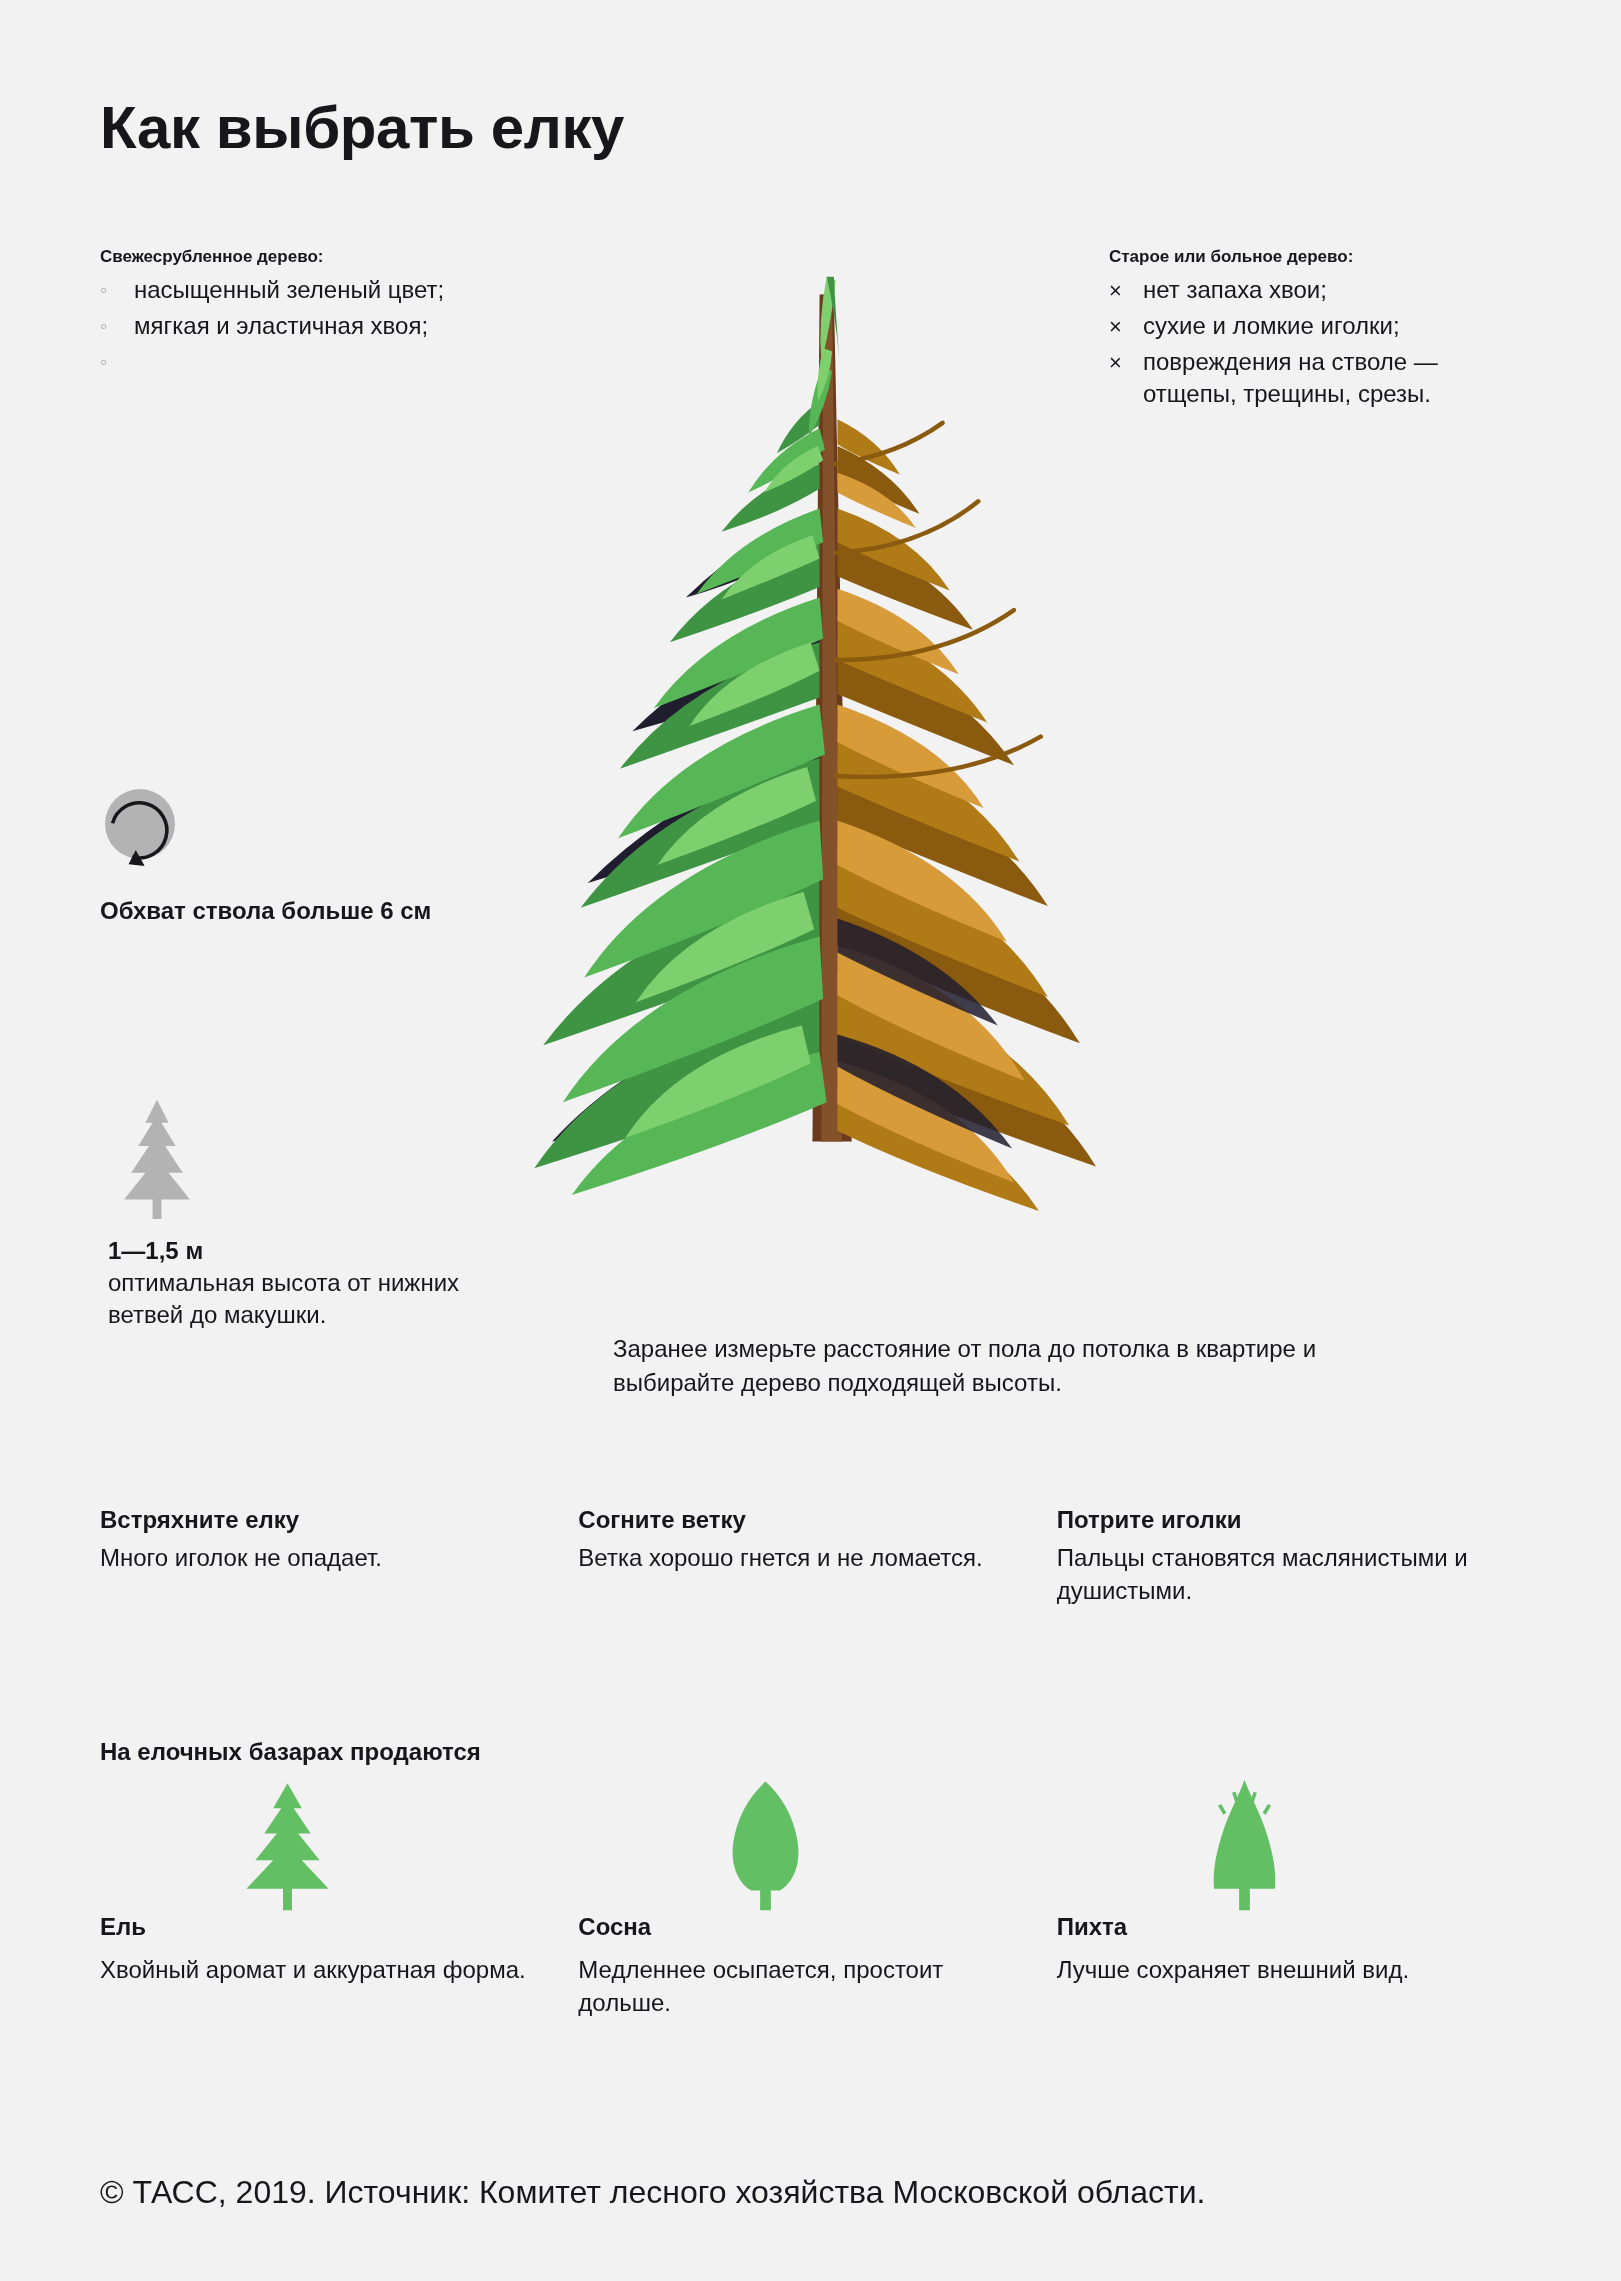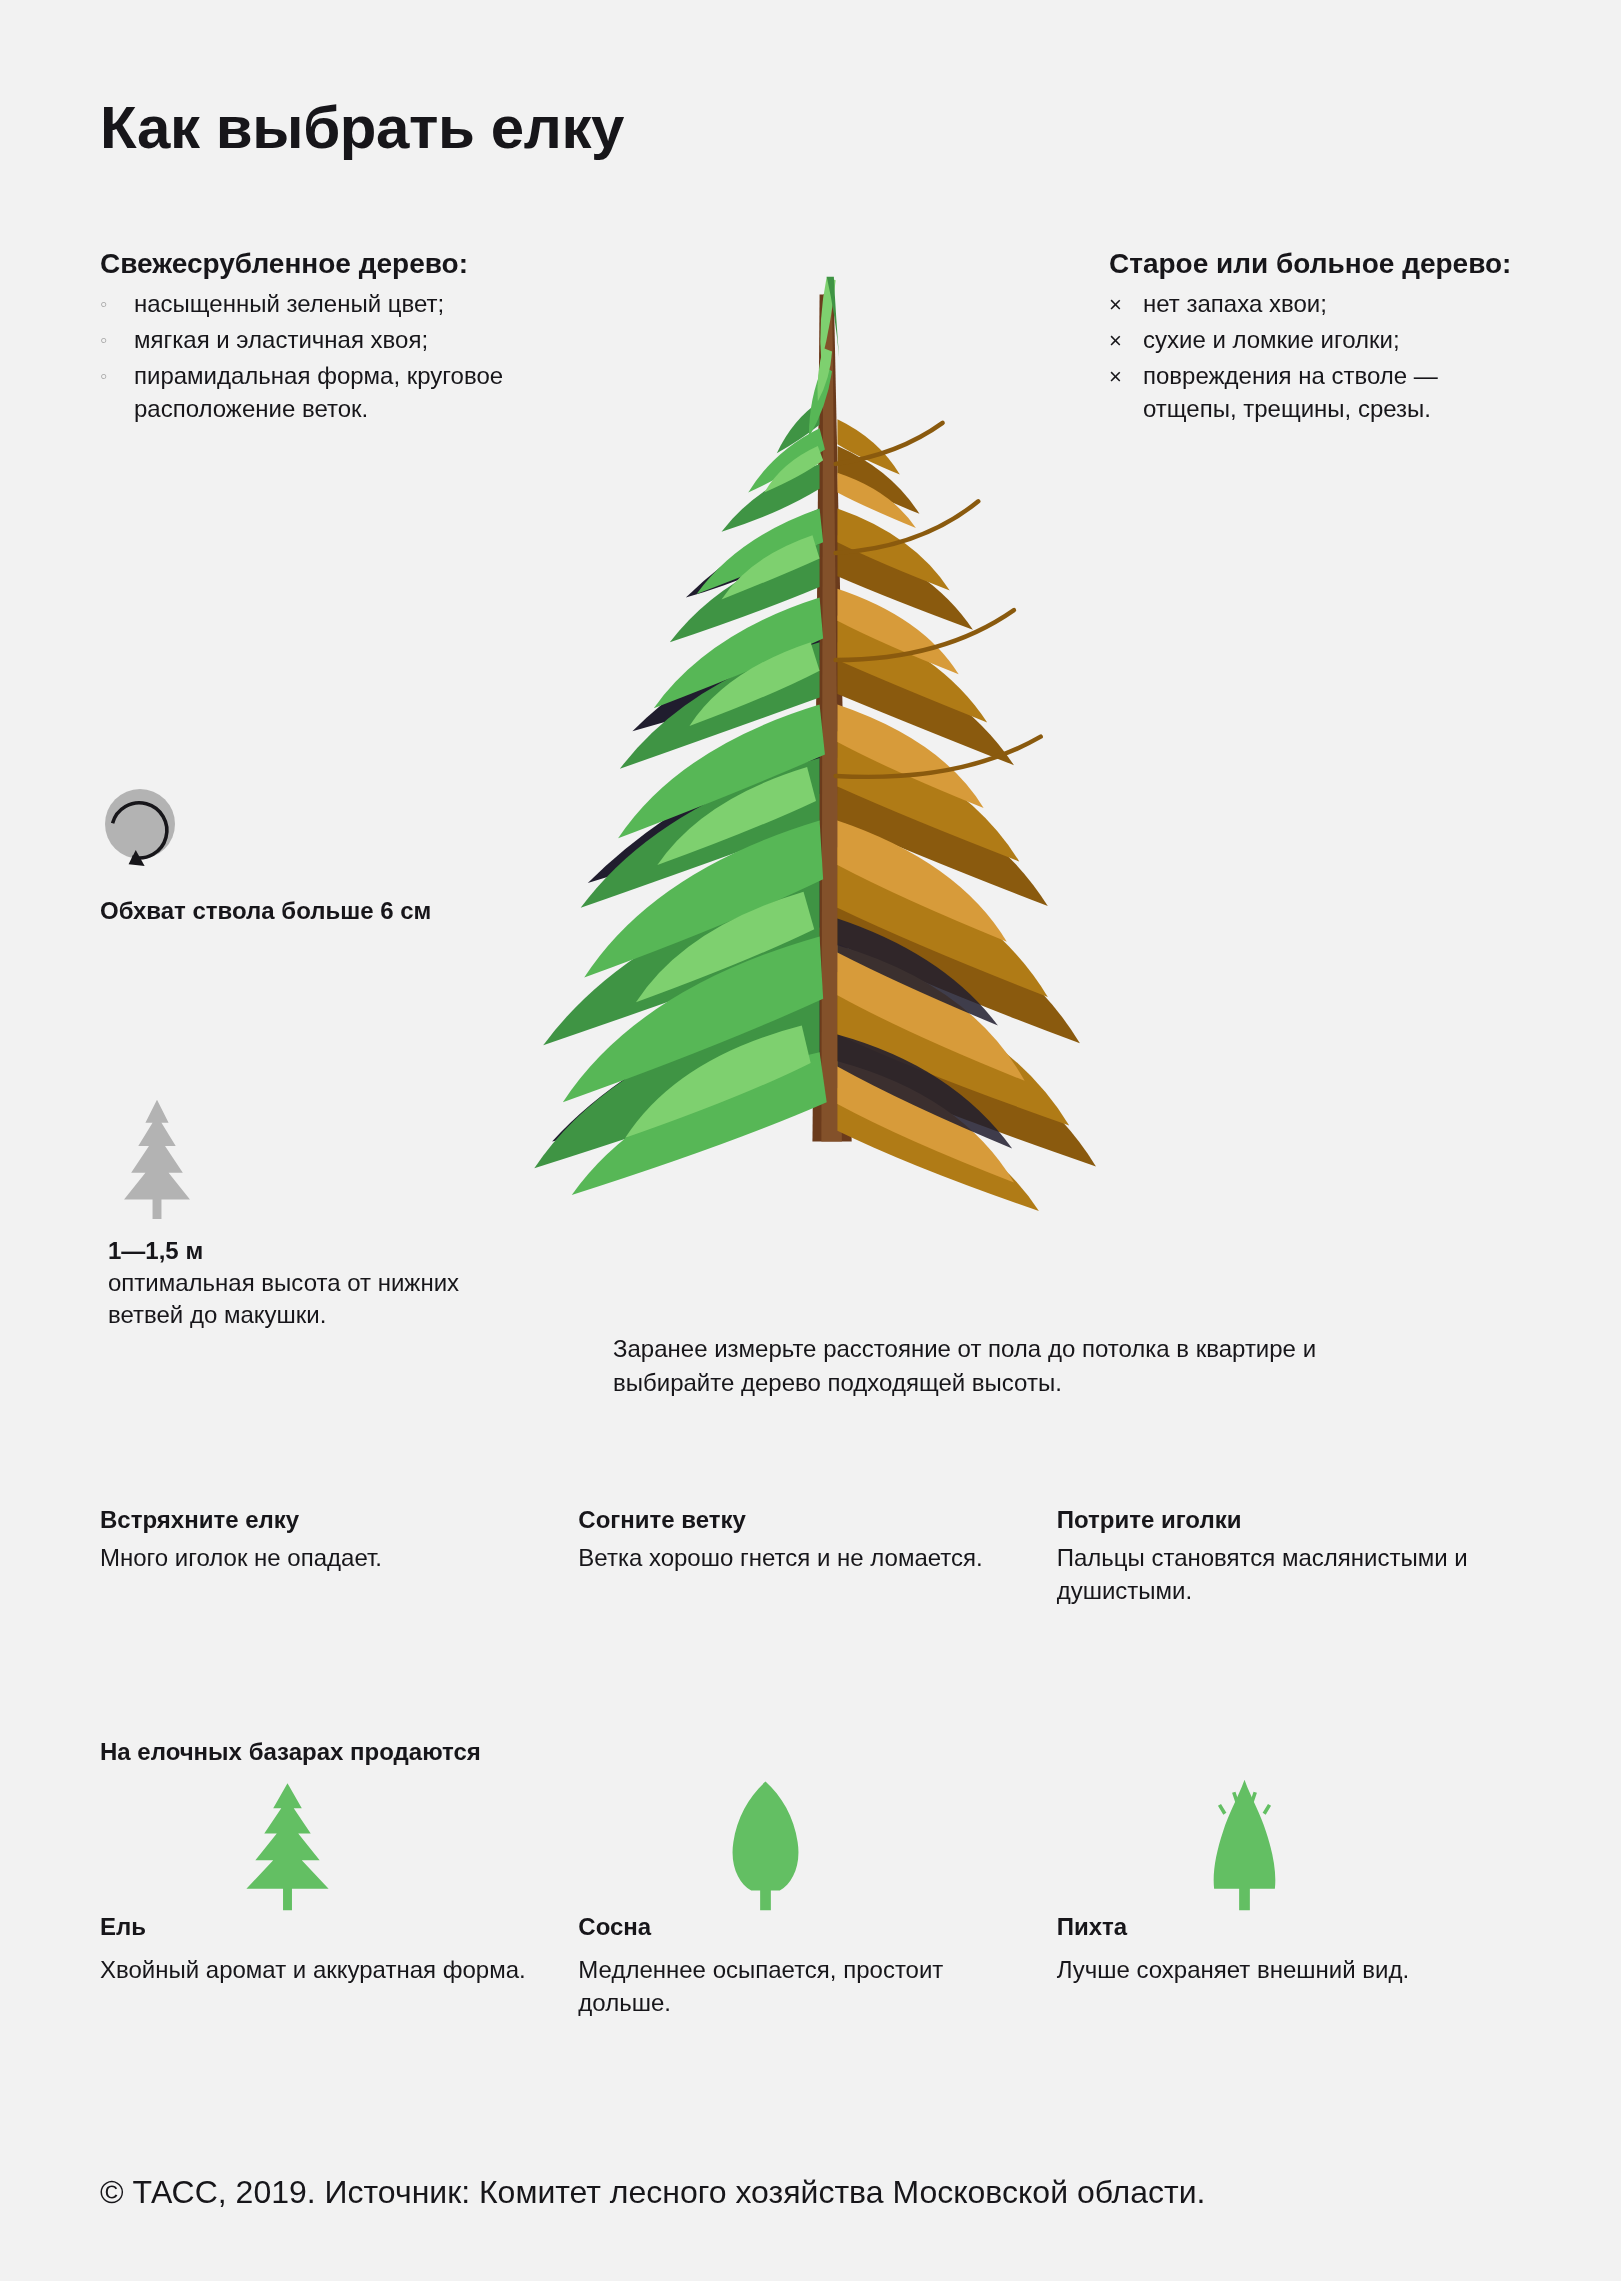--- a/index.html
+++ b/index.html
@@ -31,21 +31,21 @@
     top: 55px;
     font-size: 60px;
     font-weight: 700;
     letter-spacing: -0.4px;
     color: #17161a;
     line-height: 1.1;
   }
 
   
   .col-head {
-    font-size: 28px;
+    font-size: 17px;
     font-weight: 700;
     line-height: 1.32;
     color: #17161a;
   }
   .body-text {
     font-size: 24px;
     font-weight: 400;
     line-height: 1.35;
     color: #17161a;
   }
@@ -343,21 +343,20 @@
       <li>
         <span class="bullet">◦</span>
         <span>насыщенный зеленый цвет;</span>
       </li>
       <li>
         <span class="bullet">◦</span>
         <span>мягкая и эластичная хвоя;</span>
       </li>
       <li>
         <span class="bullet">◦</span>
-        <span>пирамидальная форма, круговое расположение веток.</span>
       </li>
     </ul>
   </div>
 
   <div class="old-block">
     <div class="col-head">Старое или больное дерево:</div>
     <ul class="marks cross">
       <li>
         <span class="bullet">×</span>
         <span>нет запаха хвои;</span>

